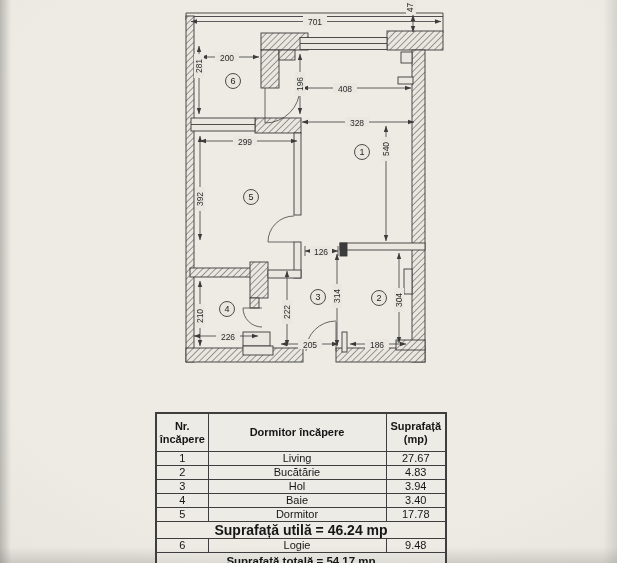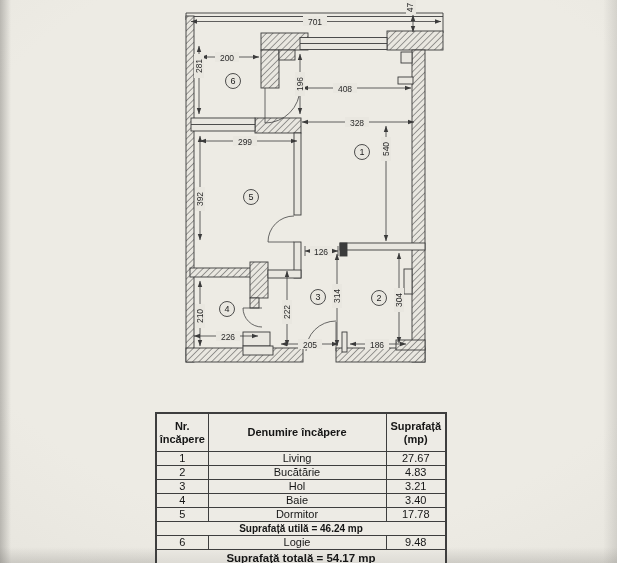--- a/index.html
+++ b/index.html
@@ -23,21 +23,21 @@
     background:rgba(238,236,229,.5);
     color:#161616;font-size:11px;
   }
   #area-table td{
     border:1.3px solid #3e3e3e;text-align:center;vertical-align:middle;
     padding:0;line-height:1.15;
   }
   #area-table{border:2px solid #3e3e3e;}
   tr.hdr td{height:37px;font-weight:bold;font-size:11px;}
   tr.datarow td{height:13px;}
-  tr.mergerow td{height:13px;font-weight:bold;font-size:10px;}
+  tr.mergerow td{height:13px;font-weight:bold;font-size:14px;}
   tr.totalrow td{height:17px;font-weight:bold;font-size:11.5px;}
 </style>
 </head>
 <body>
 
 <svg id="plan-svg" width="617" height="400" viewBox="0 0 617 400">
   <defs>
     <pattern id="h" width="4.5" height="4.5" patternUnits="userSpaceOnUse" patternTransform="rotate(45)">
       <rect width="4.5" height="4.5" fill="#e9e7e0"></rect>
       <line x1="0" y1="0" x2="0" y2="4.5" stroke="#454545" stroke-width="1"></line>
@@ -209,40 +209,40 @@
       <col style="width:52px">
       <col style="width:178px">
       <col style="width:60px">
     </colgroup>
   <tbody>
       <tr class="hdr">
     <td>
       <div>Nr.</div>
       <div>încăpere</div>
     </td>
-    <td>Denumire încăpere</td>
+    <td>Dormitor încăpere</td>
     <td>
       <div>Suprafață</div>
       <div>(mp)</div>
     </td>
   </tr>
   <tr class="datarow">
     <td>1</td>
     <td>Living</td>
     <td>27.67</td>
   </tr>
   <tr class="datarow">
     <td>2</td>
     <td>Bucătărie</td>
     <td>4.83</td>
   </tr>
   <tr class="datarow">
     <td>3</td>
     <td>Hol</td>
-    <td>3.21</td>
+    <td>3.94</td>
   </tr>
   <tr class="datarow">
     <td>4</td>
     <td>Baie</td>
     <td>3.40</td>
   </tr>
   <tr class="datarow">
     <td>5</td>
     <td>Dormitor</td>
     <td>17.78</td>

